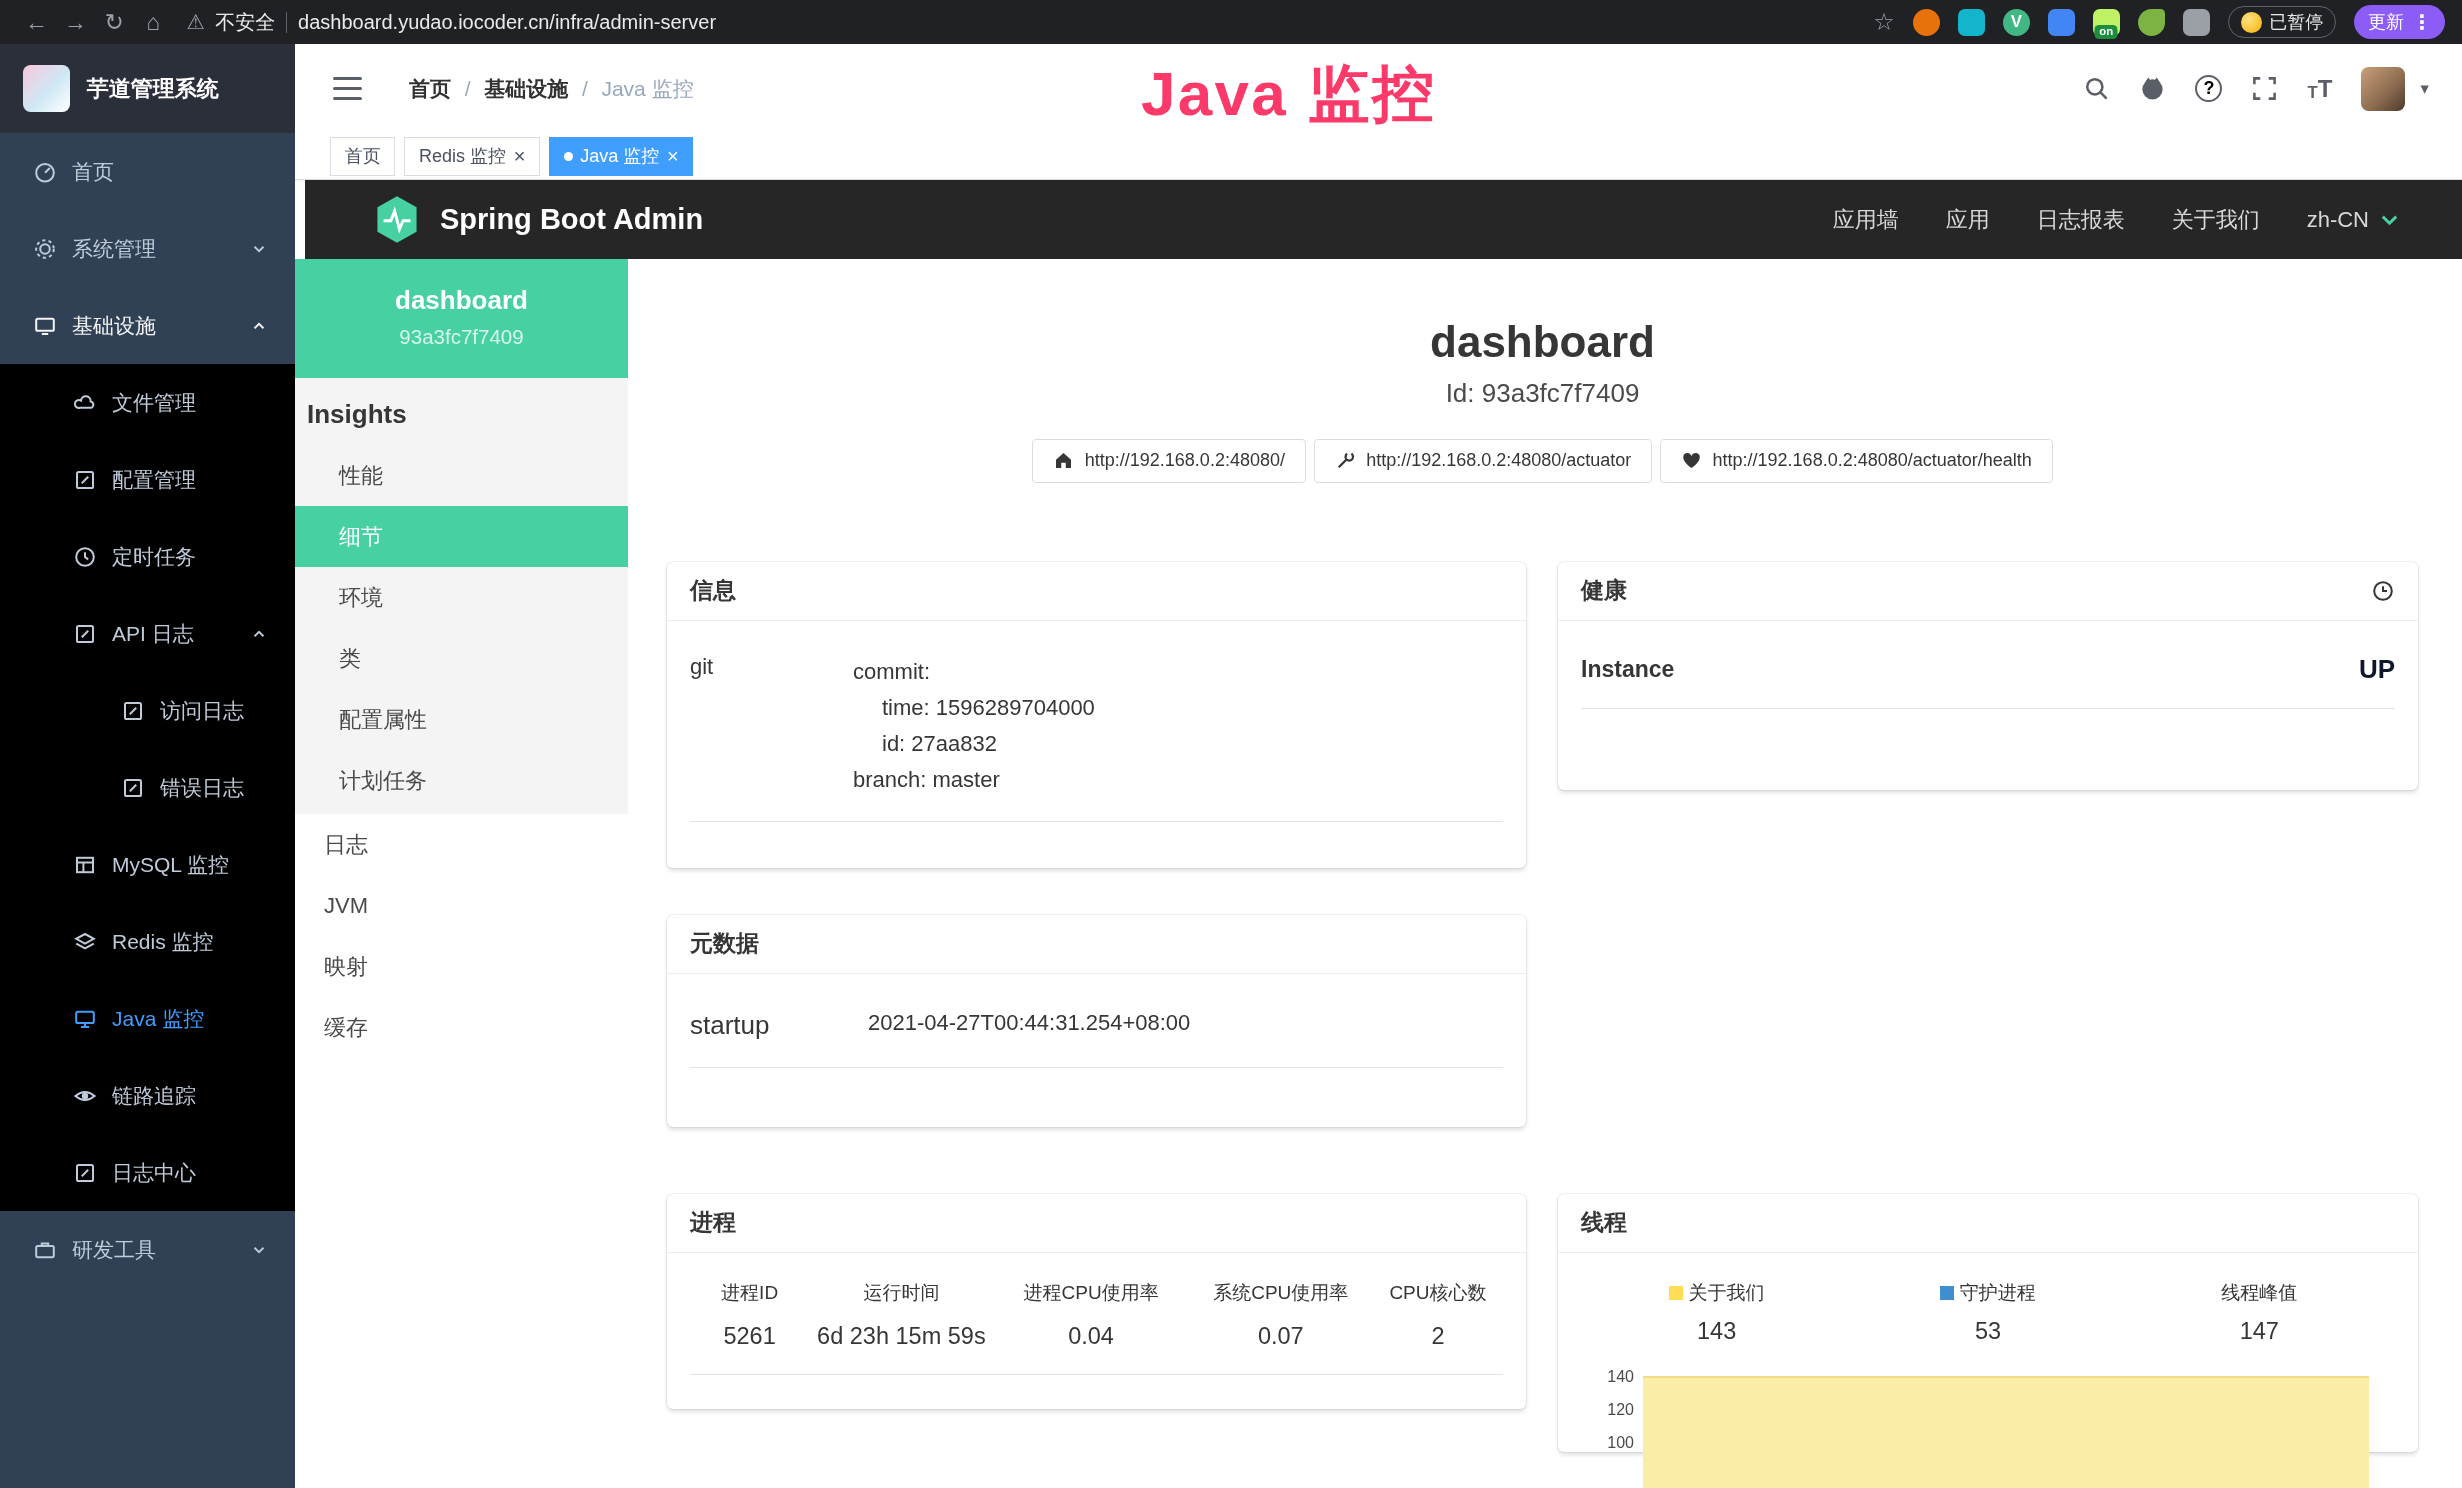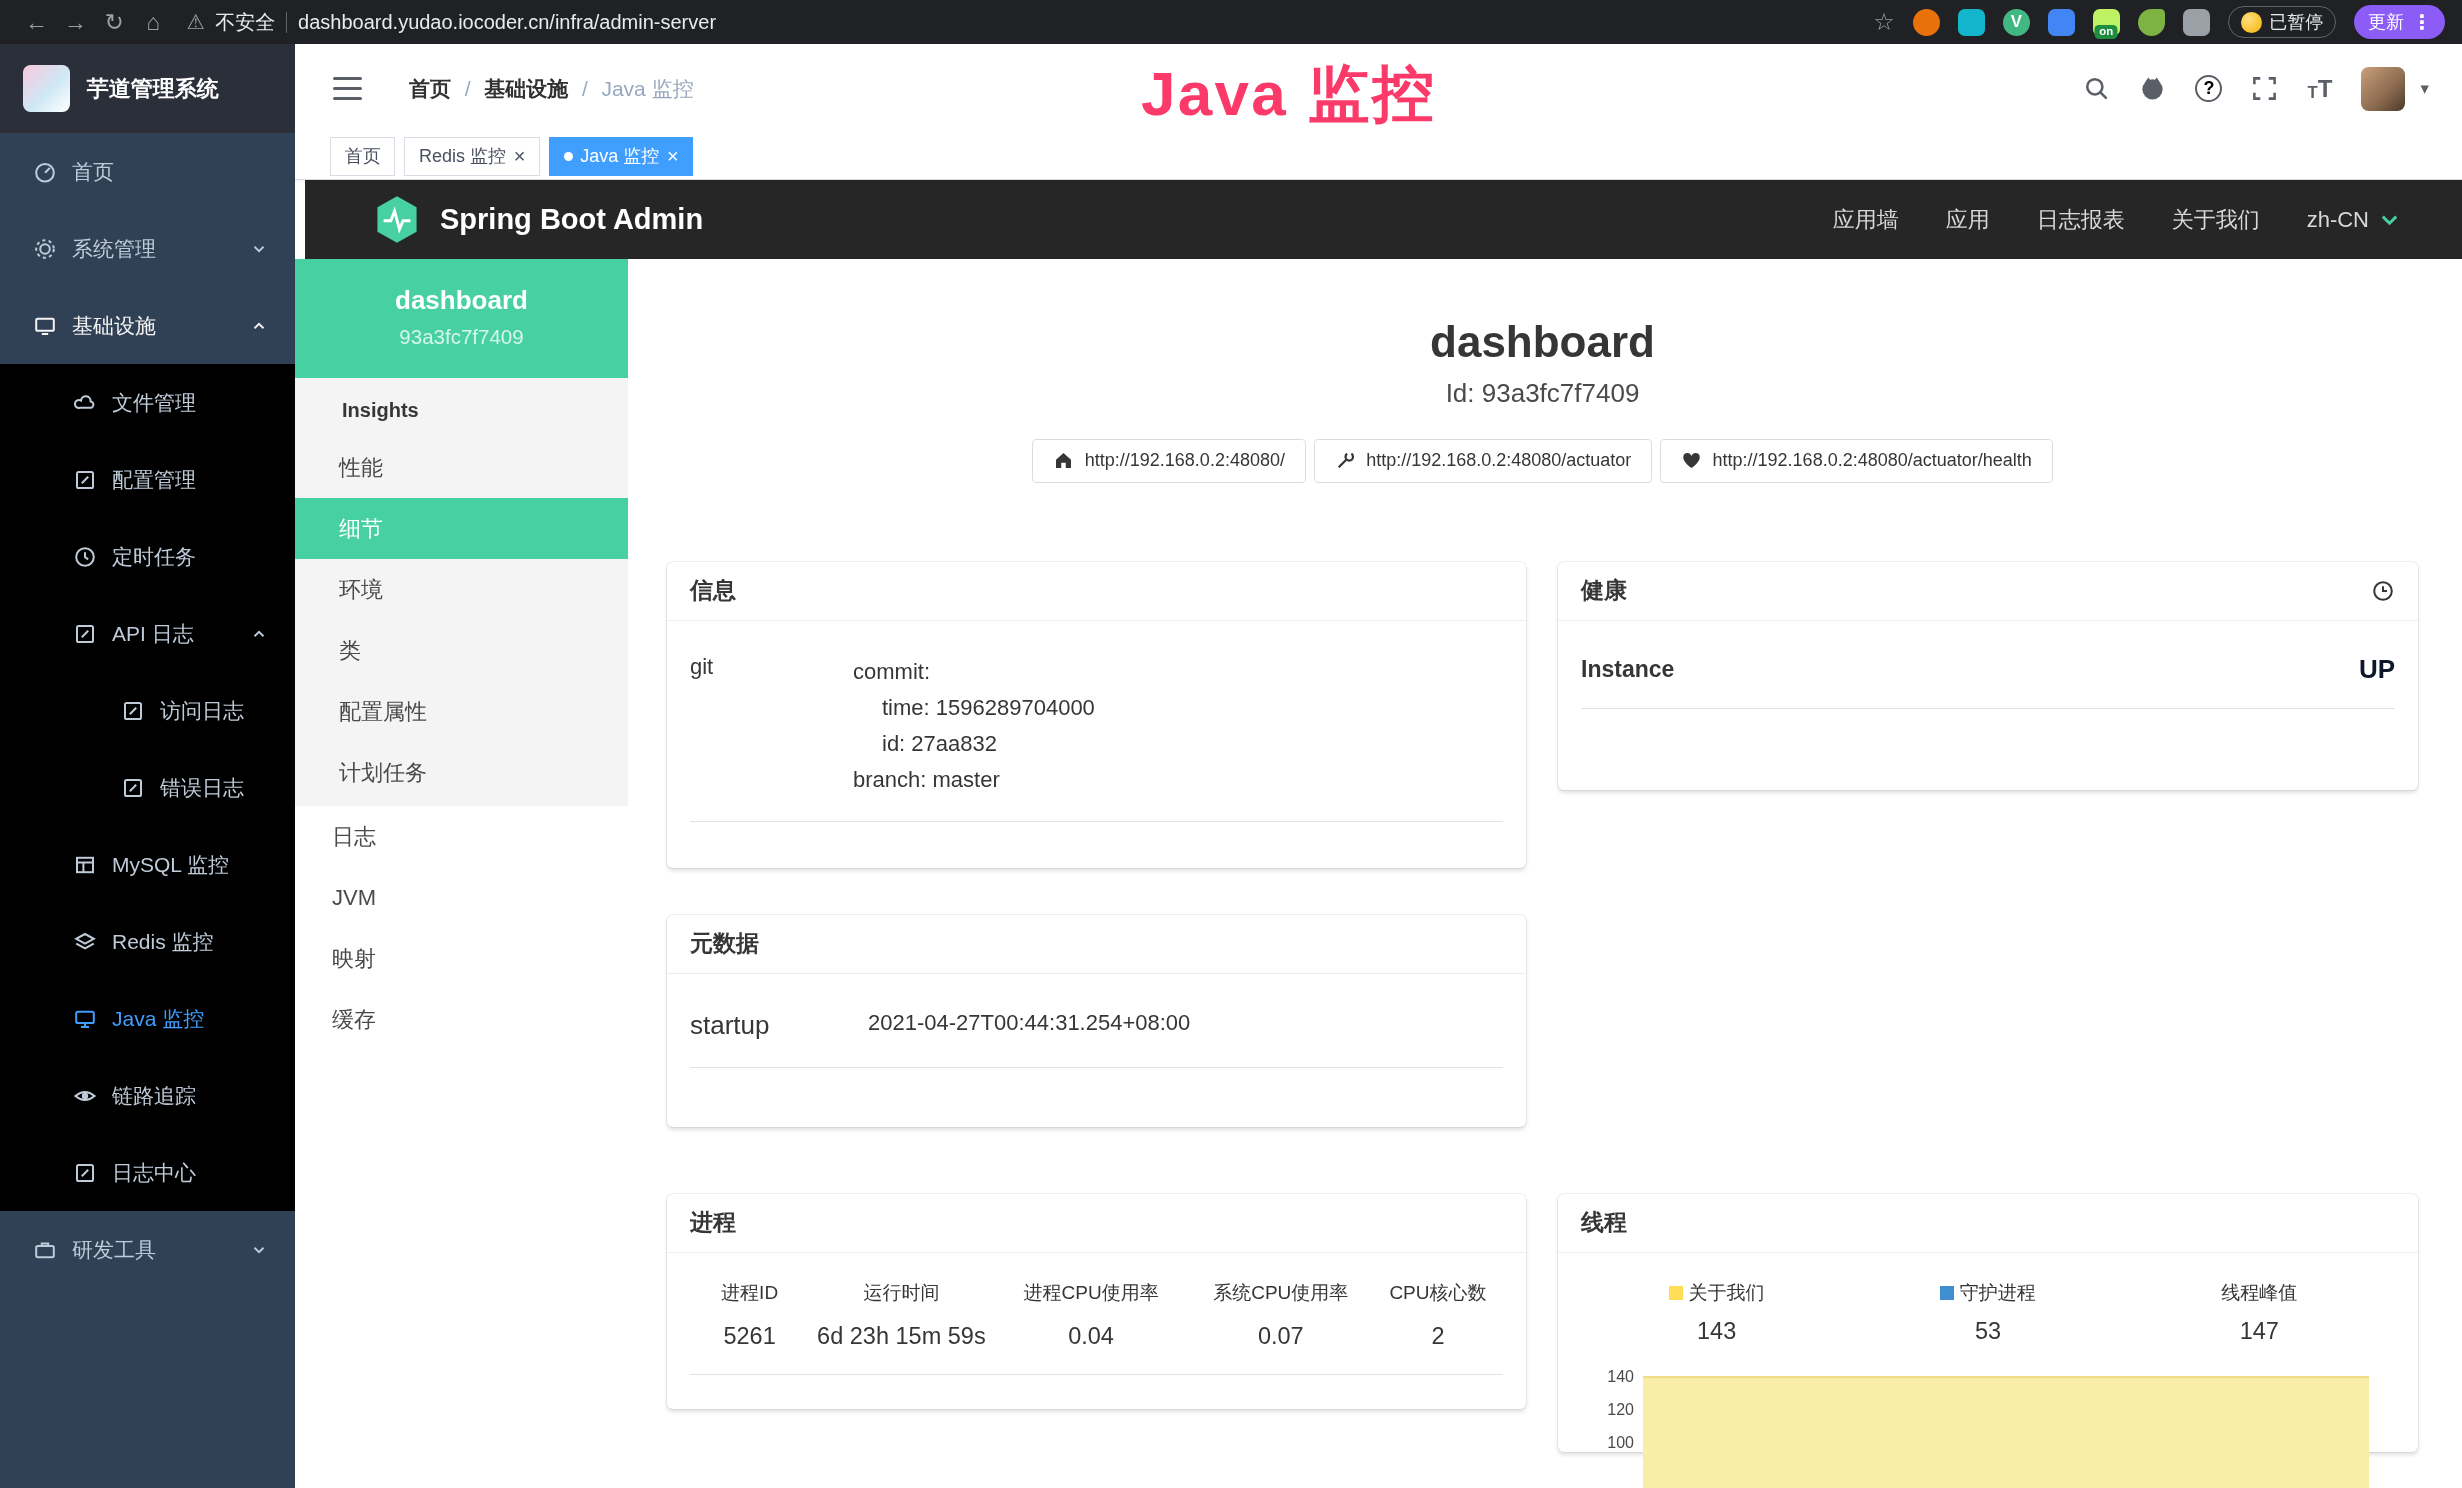--- a/index.html
+++ b/index.html
@@ -92,24 +92,24 @@
   .locale { display:flex; align-items:center; gap:9px; color:#d9d9d9; font-size:22px; cursor:pointer; }
   .locale svg { width:23px; height:23px; }
 
   
   .sba-body { flex:1; display:flex; min-height:0; background:#fff; }
   .sba-menu { flex:0 0 333px; width:333px; display:flex; flex-direction:column; overflow:hidden; }
   .inst-head { background:#47d1a2; padding:26px 12px 29px; text-align:center; }
   .inst-name { color:#fff; font-size:26px; font-weight:bold; }
   .inst-id { color:rgba(255,255,255,.78); font-size:20.5px; margin-top:9px; }
   .menu-sec { background:#f4f4f4; padding-bottom:3px; }
-  .menu-sec-label { font-size:20px; font-weight:bold; color:#363636; padding:21px 0 15px 47px; }
+  .menu-sec-label { font-size:26px; font-weight:bold; color:#363636; padding:21px 0 15px 12px; }
   .smi { height:61px; display:flex; align-items:center; padding-left:44px; font-size:22px; color:#4a4a4a; cursor:pointer; }
   .smi.active { background:#47d1a2; color:#fff; }
-  .smi.top { padding-left:37px; }
+  .smi.top { padding-left:29px; }
 
   
   .sba-main { flex:1; min-width:0; padding:58px 44px 0 39px; overflow:hidden; }
   .inst-title { text-align:center; font-size:44px; font-weight:bold; color:#363636; }
   .inst-sub { text-align:center; font-size:26px; color:#4a4a4a; margin-top:10.6px; }
   .links { display:flex; justify-content:center; margin-top:30px; gap:7.6px; }
   .linkbtn { display:inline-flex; align-items:center; gap:10.6px; height:44px; padding:0 20px; border:0.8px solid #dbdbdb; border-radius:4.6px; background:#fff; font-size:18px; color:#363636; cursor:pointer; white-space:nowrap; }
   .linkbtn svg { width:21px; height:21px; }
 
   .cards { margin-top:79px; }

